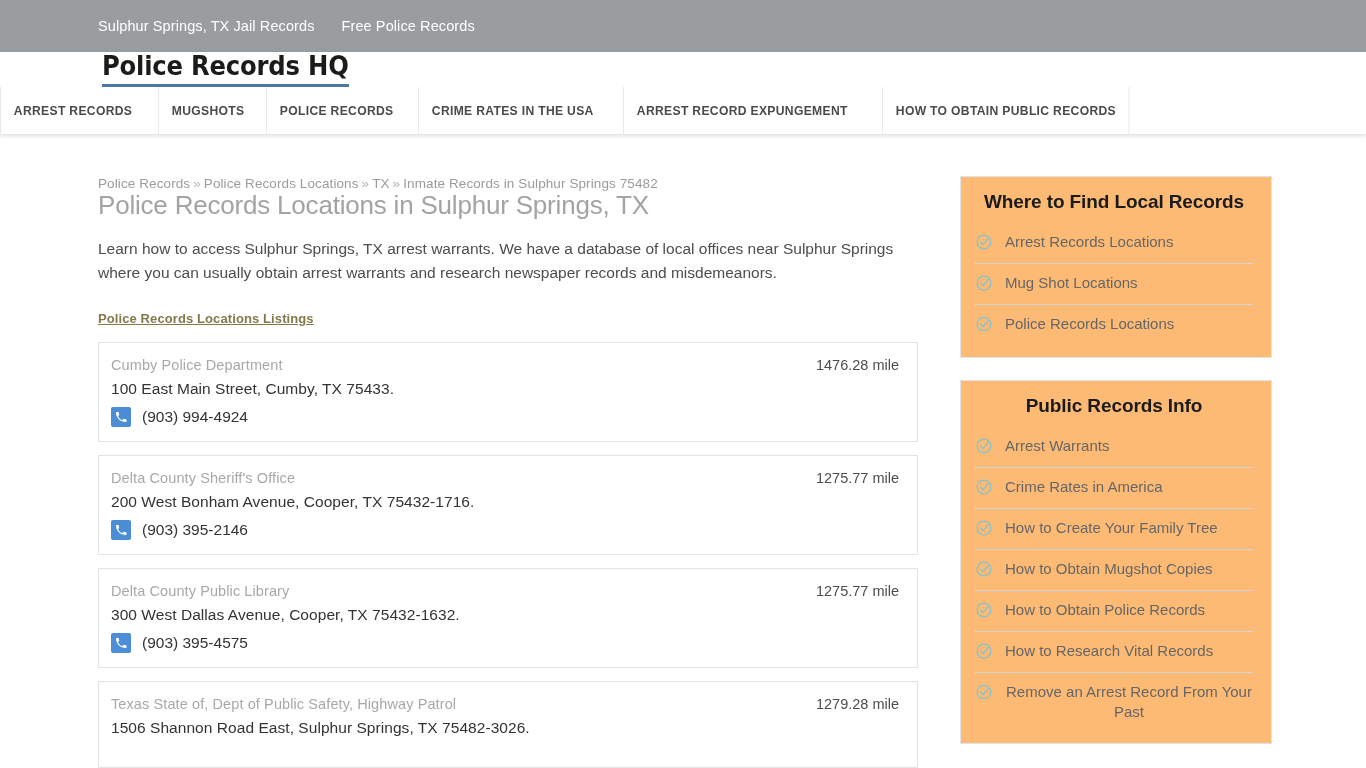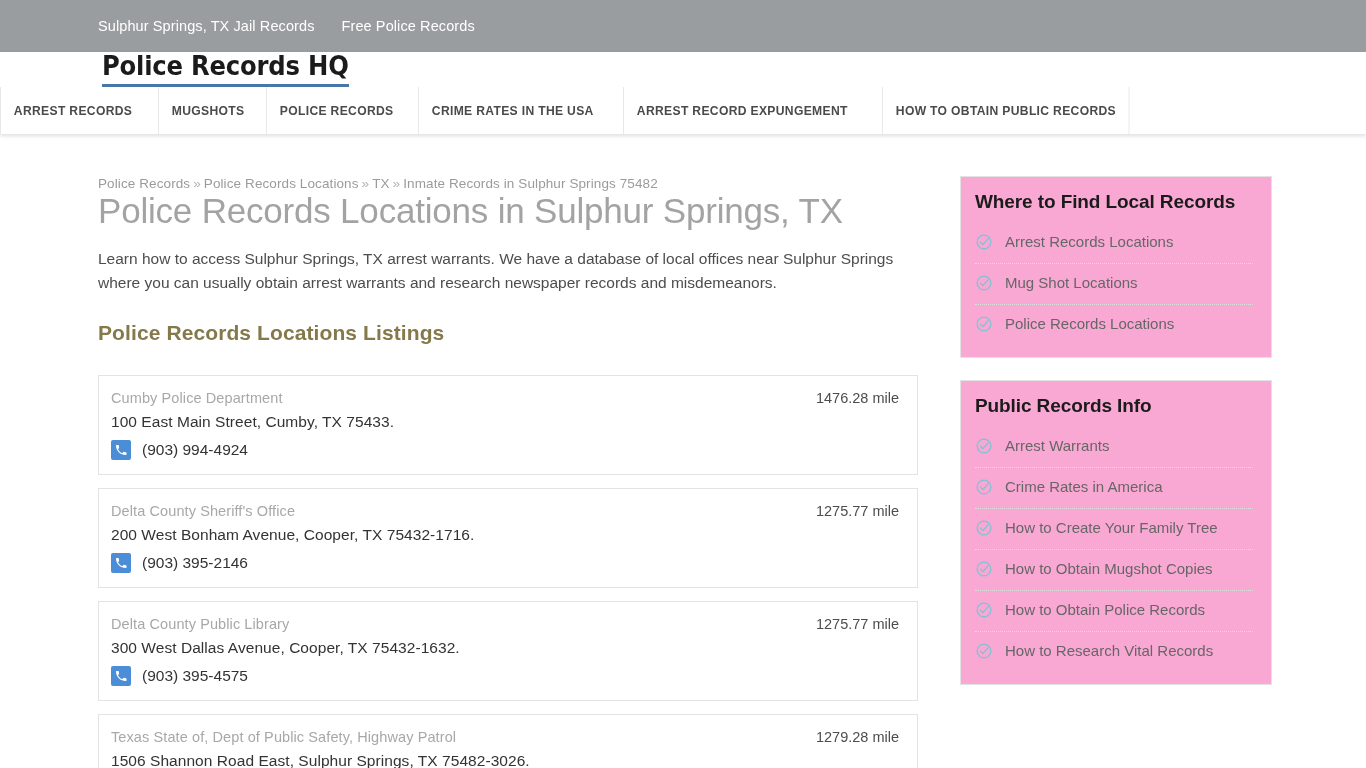--- a/index.html
+++ b/index.html
@@ -99,44 +99,45 @@
     margin-bottom: 0;
     white-space: nowrap;
     letter-spacing: 0.1px;
   }
   .breadcrumb a { color: #9b9b9b; text-decoration: none; }
   .breadcrumb .sep { color: #b4b4b4; margin: 0 3px; }
 
   
   h1.page-title {
     font-family: "Liberation Sans Narrow", "Liberation Sans", sans-serif;
-    font-size: 35px;
+    font-size: 26px;
     font-weight: 400;
     color: #a3a3a3;
     margin: 0 0 16px 0;
     letter-spacing: -0.2px;
     line-height: 1.15;
   }
 
   .intro {
     font-family: "Liberation Sans Narrow", "Liberation Sans", sans-serif;
     font-size: 15.5px;
     color: #4d4d4d;
     line-height: 1.55;
     margin: 0 0 26px 0;
     max-width: 815px;
   }
 
   h2.section-title {
     font-family: "Liberation Sans Narrow", "Liberation Sans", sans-serif;
-    font-size: 21px;
+    font-size: 13px;
     font-weight: 600;
     color: #84794b;
-    margin: 0 0 30px 0;
+    margin: 0 0 16px 0;
     letter-spacing: 0.1px;
+    text-decoration: underline;
   }
 
   
   .listing {
     border: 1px solid #e3e3e3;
     background: #fff;
     padding: 14px 18px 14px 12px;
     margin-bottom: 13px;
     position: relative;
     min-height: 87px;
@@ -186,23 +187,24 @@
     font-family: "Liberation Sans Narrow", "Liberation Sans", sans-serif;
     font-size: 15.5px;
     color: #333333;
     margin-left: 11px;
     text-decoration: none;
   }
 
   
   .widget {
     border: 1px solid #e3e3e3;
-    background: #f9a8d4;
+    background: #fdba74;
     padding: 14px 18px 12px 14px;
     margin-bottom: 22px;
+    text-align: center;
   }
   .widget-title {
     font-family: "Liberation Sans Narrow", "Liberation Sans", sans-serif;
     font-size: 19px;
     font-weight: 700;
     color: #1b1b1b;
     margin: 0 0 10px 0;
     letter-spacing: -0.1px;
   }
   .widget ul { list-style: none; margin: 0; padding: 0; }
@@ -403,17 +405,26 @@
         </li>
         <li>
           <span class="check-icon">
             <svg width="18" height="18" viewBox="0 0 24 24" fill="none" stroke="#7fc2d4" stroke-width="1.7">
                 <circle cx="12" cy="12" r="9.2"></circle>
                 <path d="M7.3 12.2l3.3 3.3 7-8" stroke-linecap="round" stroke-linejoin="round"></path>
               </svg>
           </span>
           <a href="#">How to Research Vital Records</a>
         </li>
+        <li>
+          <span class="check-icon">
+            <svg width="18" height="18" viewBox="0 0 24 24" fill="none" stroke="#7fc2d4" stroke-width="1.7">
+                <circle cx="12" cy="12" r="9.2"></circle>
+                <path d="M7.3 12.2l3.3 3.3 7-8" stroke-linecap="round" stroke-linejoin="round"></path>
+              </svg>
+          </span>
+          <a href="#">Remove an Arrest Record From Your Past</a>
+        </li>
       </ul>
     </div>
 
   </div>
 </div>
 
 </body></html>

